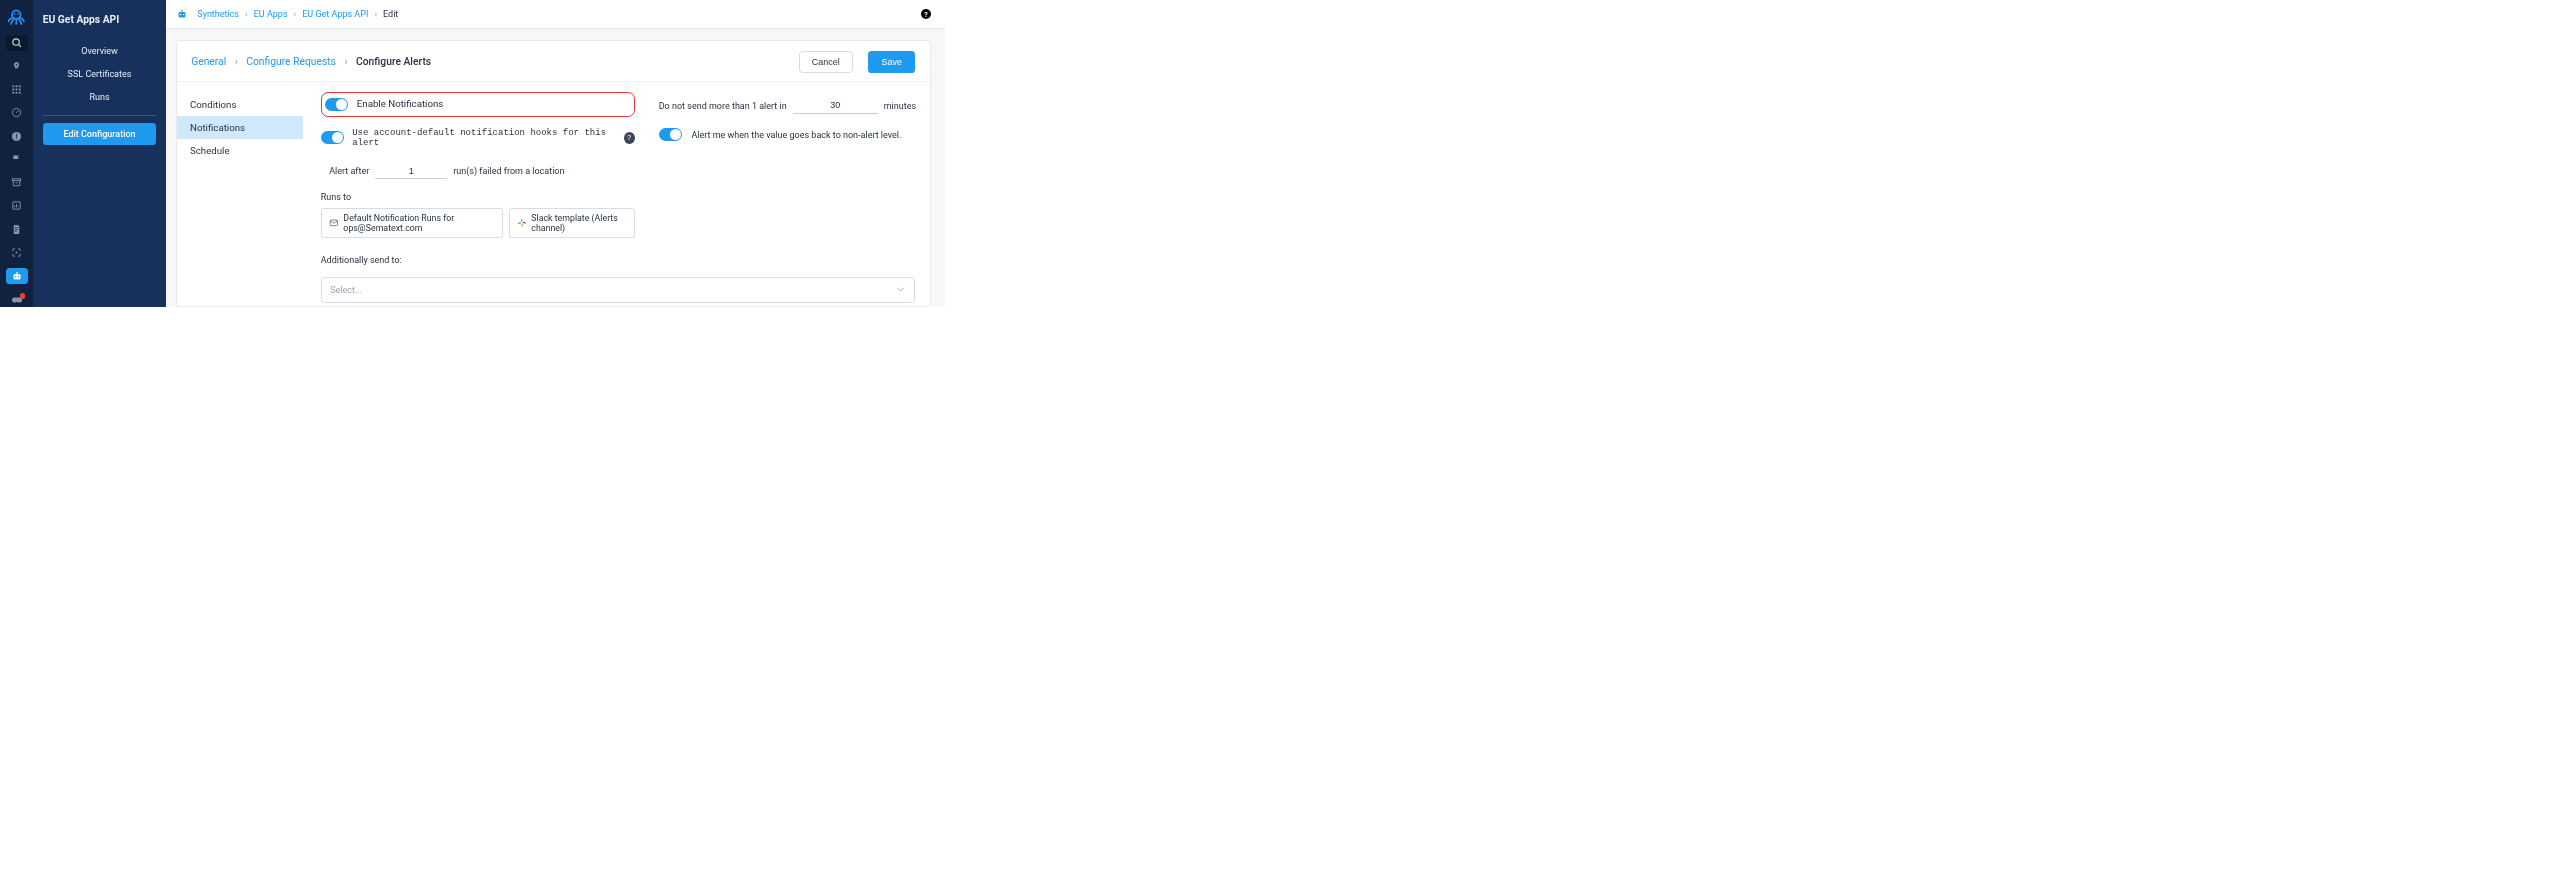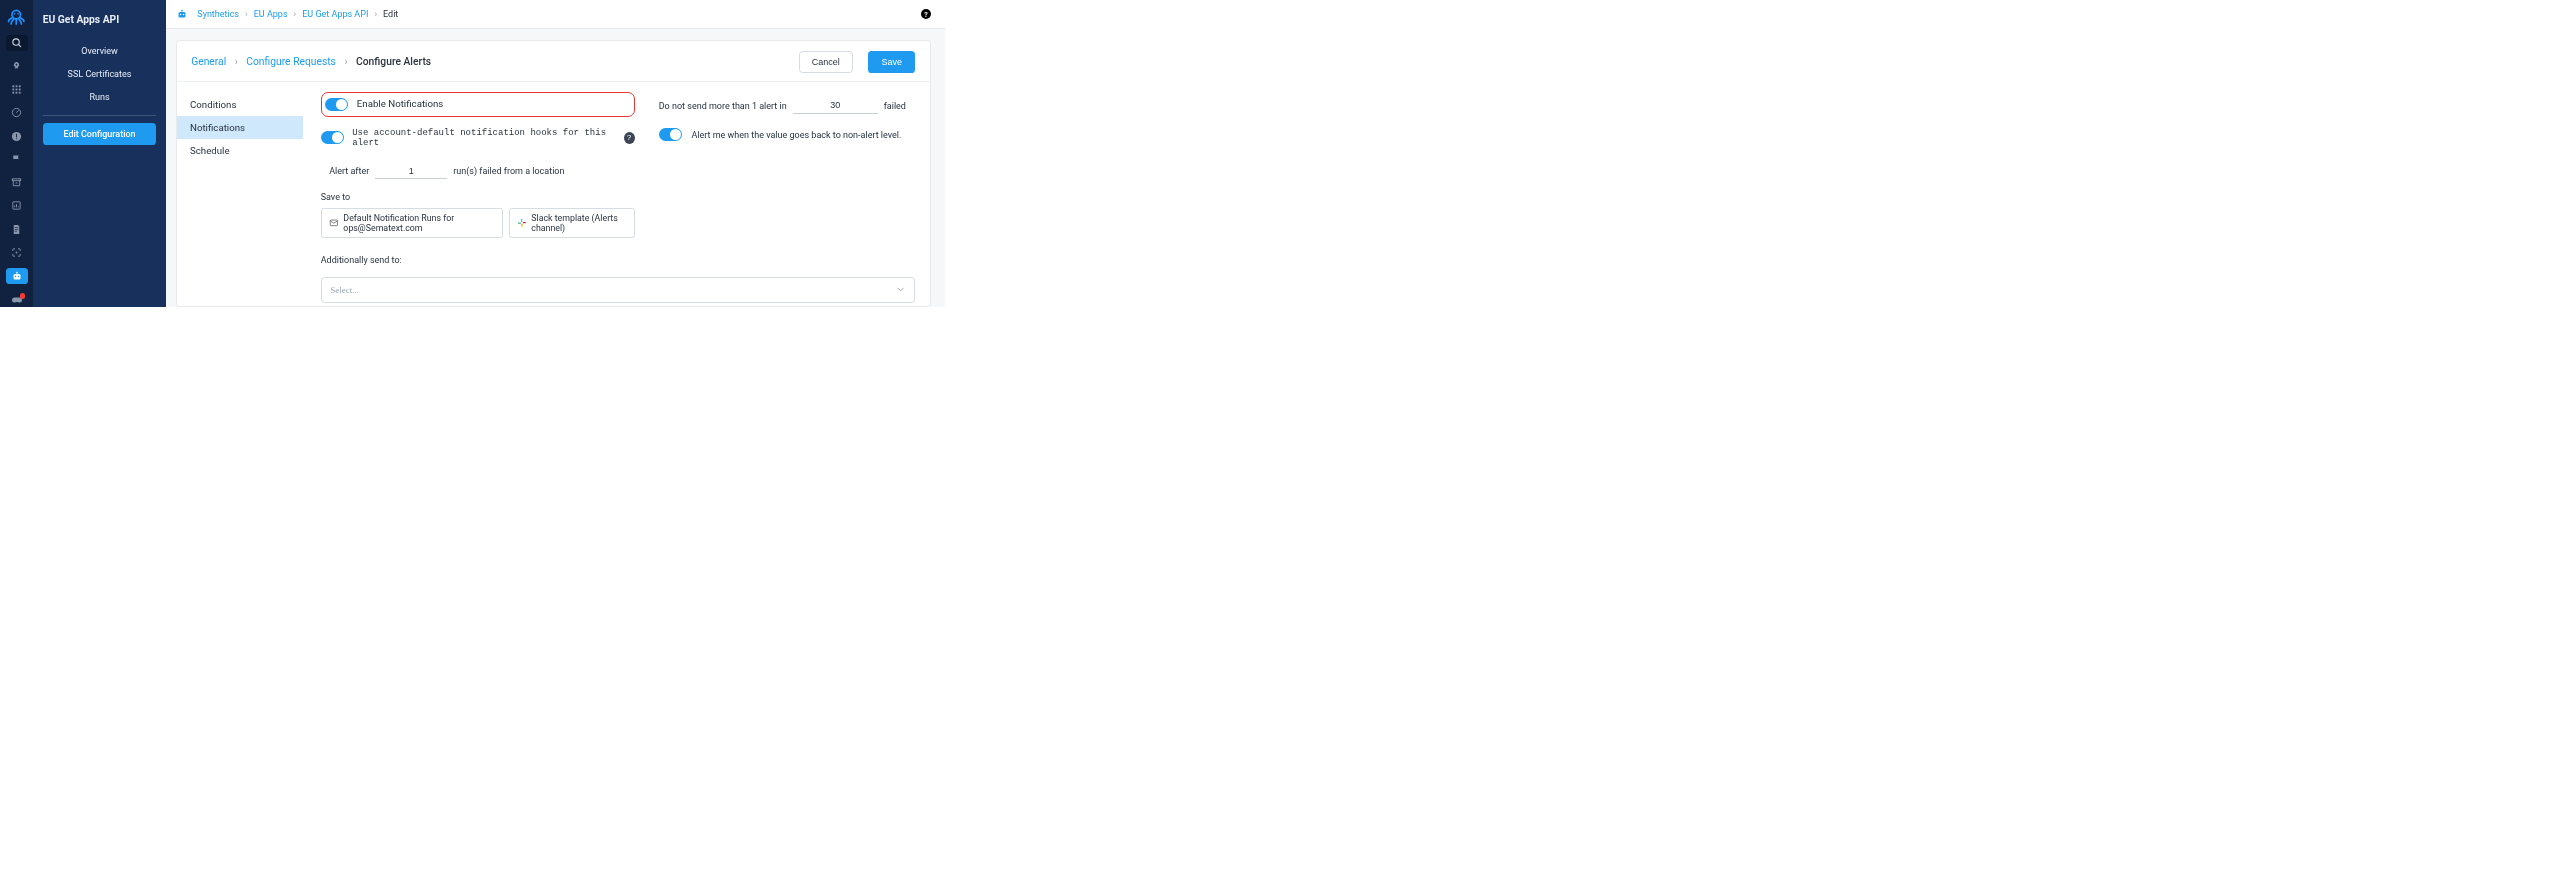--- a/index.html
+++ b/index.html
@@ -353,21 +353,21 @@
             <span>Use account-default notification hooks for this alert</span>
             <span class="qmark">?</span>
           </div>
 
           <div class="row" style="margin-top:15.7px; gap:6px; padding-left:8.5px;">
             <span>Alert after</span>
             <input class="inline-input" value="1" style="">
             <span>run(s) failed from a location</span>
           </div>
 
-          <div class="section-label">Save to</div>
+          <div class="section-label">Runs to</div>
           <div class="chips">
             <span class="chip">
               <span class="chip-icon">
                 <svg width="9.7" height="9.7" viewBox="0 0 24 24" fill="none" stroke="#555" stroke-width="1.8">
                     <rect x="3" y="5" width="18" height="14" rx="2"></rect>
                     <path d="m3 7 9 6 9-6"></path>
                   </svg>
               </span>
               <span>Default Notification Runs for ops@Sematext.com</span>
             </span>
@@ -384,31 +384,31 @@
             </span>
           </div>
 
           <div class="section-label" style="margin-top:17px;">Additionally send to:</div>
         </div>
 
         <div class="col col-right">
           <div class="align-row">
             <span>Do not send more than 1 alert in</span>
             <input class="inline-input" style="width: 85px;" value="30">
-            <span>failed</span>
+            <span>minutes</span>
           </div>
           <div class="align-row" style="margin-top:14.5px; gap:9.7px;">
             <div class="toggle"></div>
             <span>Alert me when the value goes back to non-alert level.</span>
           </div>
         </div>
       </div>
     </div>
 
-    <div style="padding: 0 14.5px 11px 144px; font-family: Liberation Serif, serif;">
+    <div style="padding: 0 14.5px 11px 144px;">
       <div class="select-box">
         <span>Select...</span>
         <span class="chevron">
           <svg width="11" height="11" viewBox="0 0 24 24" fill="none" stroke="currentColor" stroke-width="2" stroke-linecap="round">
               <path d="m6 9 6 6 6-6"></path>
             </svg>
         </span>
       </div>
     </div>
 

